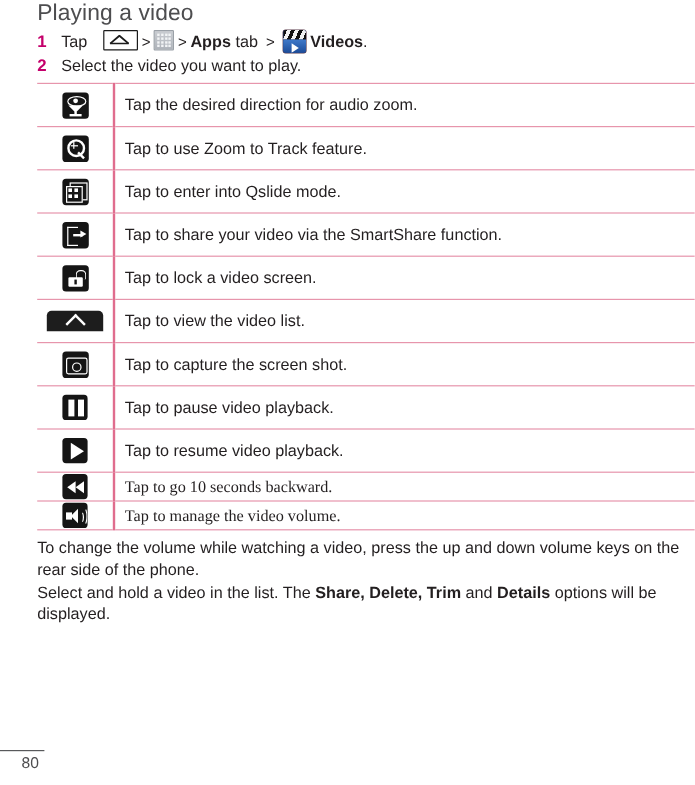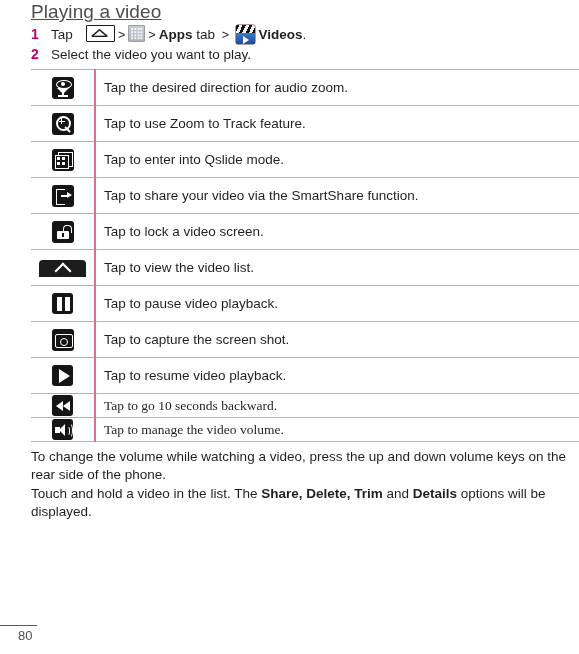--- a/index.html
+++ b/index.html
@@ -30,21 +30,20 @@
 
   
   .page-title {
     font-size: 19px;
     line-height: 21px;
     color: #4d4d4f;
     font-weight: 400;
     letter-spacing: 0.1px;
     margin: 1px 12px 3px 0;
     white-space: nowrap;
-    text-decoration: underline;
   }
 
   
   .steps {
     margin: 0;
     padding: 0;
     list-style: none;
   }
   .step {
     position: relative;
@@ -583,36 +582,36 @@
           <td class="icn">
             <span class="chip wide">
               <span class="chev"></span>
             </span>
           </td>
           <td class="dsc">Tap to view the video list.</td>
         </tr>
 
         <tr class="r-tall">
           <td class="icn">
+            <span class="chip">
+              <span class="c-frame"></span>
+              <span class="c-lens"></span>
+            </span>
+          </td>
+          <td class="dsc">Tap to capture the screen shot.</td>
+        </tr>
+
+        <tr class="r-tall">
+          <td class="icn">
             <span class="chip sq20">
               <span class="p-bar a"></span>
               <span class="p-bar b"></span>
             </span>
           </td>
           <td class="dsc">Tap to pause video playback.</td>
-        </tr>
-
-        <tr class="r-tall">
-          <td class="icn">
-            <span class="chip">
-              <span class="c-frame"></span>
-              <span class="c-lens"></span>
-            </span>
-          </td>
-          <td class="dsc">Tap to capture the screen shot.</td>
         </tr>
 
         <tr class="r-tall">
           <td class="icn">
             <span class="chip sq20">
               <span class="pl-tri"></span>
             </span>
           </td>
           <td class="dsc">Tap to resume video playback.</td>
         </tr>
@@ -639,21 +638,21 @@
           </td>
           <td class="dsc">Tap to manage the video volume.</td>
         </tr>
 
 
       </tbody>
     </table>
 
     <p class="para first">To change the volume while watching a video, press the up and down volume keys on the rear side of the phone.</p>
 
-    <p class="para second"><span>Touch and hold a video in the list. The </span><span class="b">Share, Delete, Trim</span><span> and </span><span class="b">Details</span><span> options will be displayed.</span></p>
+    <p class="para second"><span>Select and hold a video in the list. The </span><span class="b">Share, Delete, Trim</span><span> and </span><span class="b">Details</span><span> options will be displayed.</span></p>
 
   </div>
 
   <div class="footer">
     <div class="footer-rule"></div>
     <div class="page-num">80</div>
   </div>
 
 </div>
 

